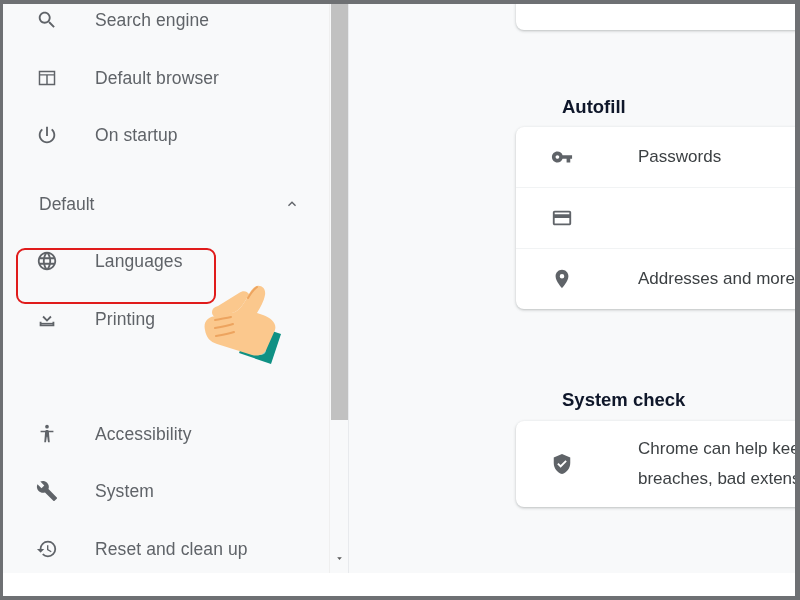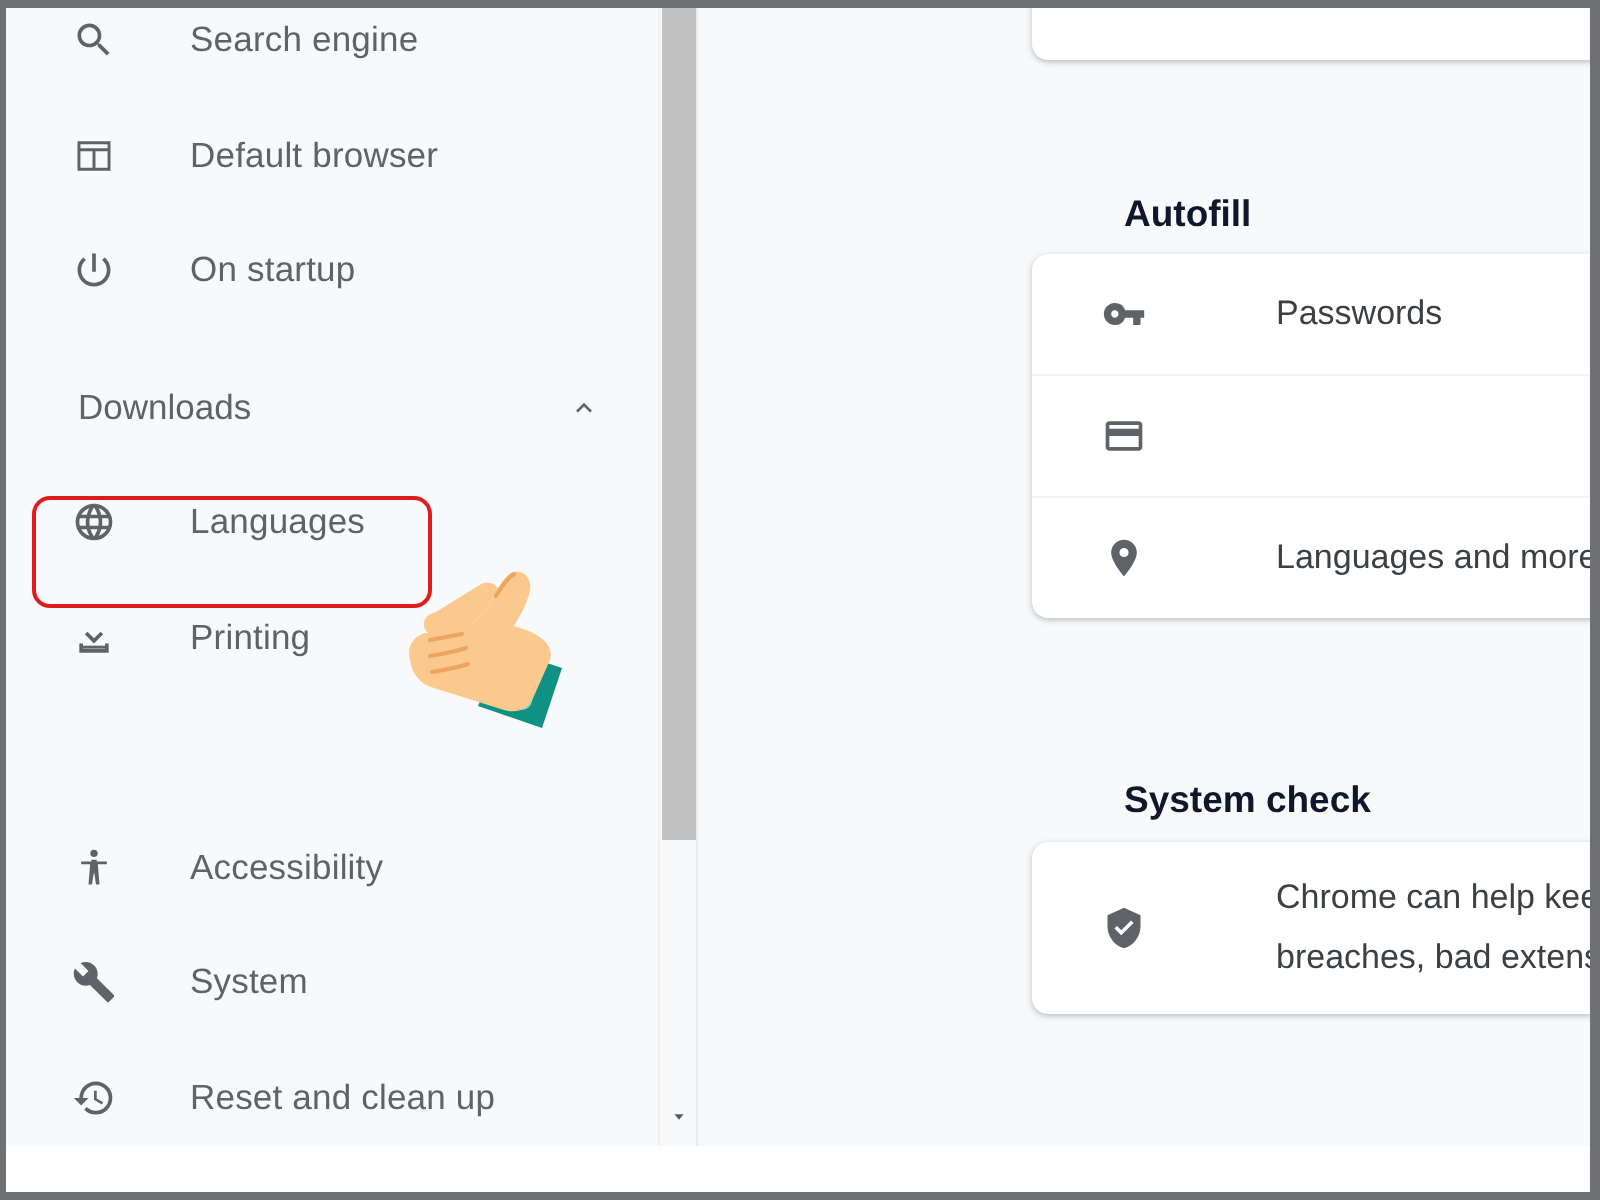--- a/index.html
+++ b/index.html
@@ -256,21 +256,21 @@
       <div class="nav-item" style="top:127px">
         <span class="nav-icon">
           <svg viewBox="0 0 24 24">
               <path d="M13 3h-2v10h2V3zm4.83 2.17l-1.42 1.42C17.99 7.86 19 9.81 19 12c0 3.87-3.13 7-7 7s-7-3.13-7-7c0-2.19 1.01-4.14 2.58-5.42L6.17 5.17C4.23 6.82 3 9.26 3 12c0 4.97 4.03 9 9 9s9-4.03 9-9c0-2.74-1.23-5.18-3.17-6.83z"></path>
             </svg>
         </span>
         <span class="nav-label">On startup</span>
       </div>
 
       <div class="section-header" style="top:196px">
-        <span class="sh-label">Downloads</span>
+        <span class="sh-label">Default</span>
         <span class="sh-arrow">
           <svg viewBox="0 0 24 24">
               <path d="M7.41 15.41L12 10.83l4.59 4.58L18 14l-6-6-6 6z"></path>
             </svg>
         </span>
       </div>
 
       <div class="nav-item" style="top:253px">
         <span class="nav-icon">
           <svg viewBox="0 0 24 24">
@@ -355,21 +355,21 @@
                 <path d="M20 4H4c-1.11 0-1.99.89-1.99 2L2 18c0 1.11.89 2 2 2h16c1.11 0 2-.89 2-2V6c0-1.11-.89-2-2-2zm0 14H4v-6h16v6zm0-10H4V6h16v2z"></path>
               </svg>
           </span>
         </div>
         <div class="row">
           <span class="row-icon">
             <svg viewBox="0 0 24 24">
                 <path d="M12 2C8.13 2 5 5.13 5 9c0 5.25 7 13 7 13s7-7.75 7-13c0-3.87-3.13-7-7-7zm0 9.5a2.5 2.5 0 0 1 0-5 2.5 2.5 0 0 1 0 5z"></path>
               </svg>
           </span>
-          <span class="row-label">Languages and more</span>
+          <span class="row-label">Addresses and more</span>
         </div>
       </div>
 
       <h2 class="heading" style="top:370px">System check</h2>
       <div class="card" style="top:417px">
         <div class="row row-tall">
           <span class="row-icon">
             <svg viewBox="0 0 24 24">
                 <path d="M12 1L3 5v6c0 5.55 3.84 10.74 9 12 5.16-1.26 9-6.45 9-12V5l-9-4zm-1.5 15L6.8 12.3l1.4-1.4 2.3 2.3 5.3-5.3 1.4 1.4L10.5 16z"></path>
               </svg>

